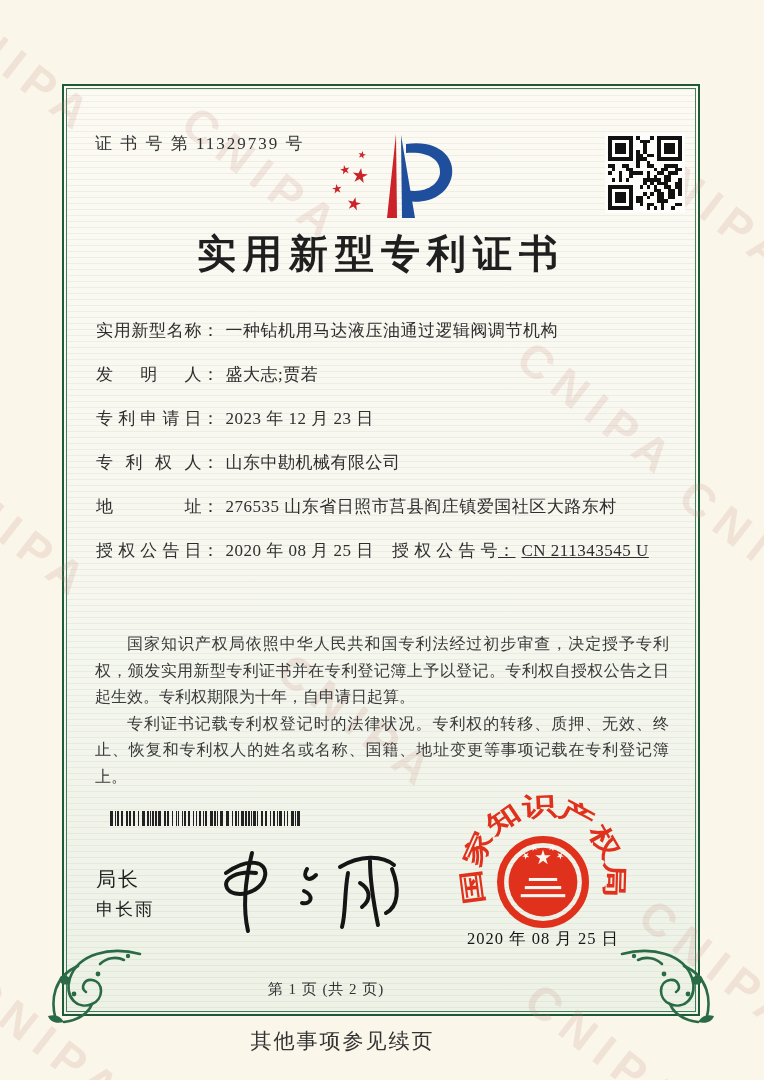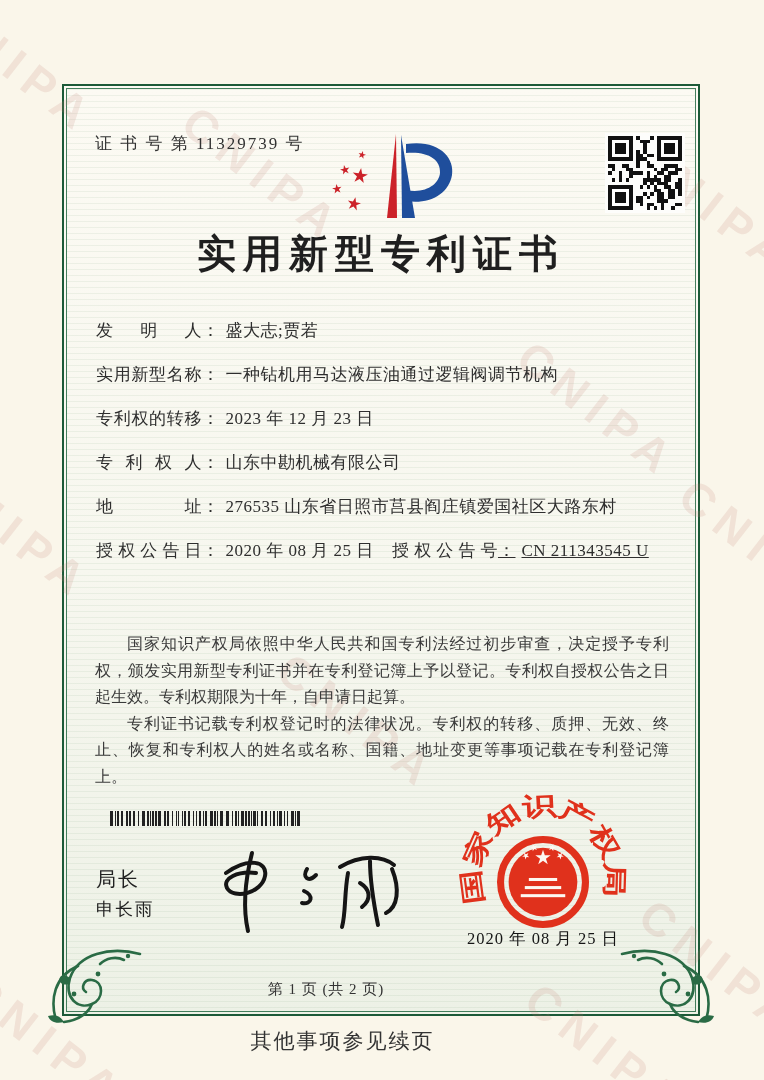--- a/index.html
+++ b/index.html
@@ -221,27 +221,27 @@
   </g>
   <polygon points="70,10 61,94 71,94" fill="#cc2229"></polygon>
   <polygon points="75,11 76,94 89,94" fill="#1f4e9c"></polygon>
   <path d="M80,20 C112,15 129,33 126,51 C123,70 103,81 80,77 L80,66 C100,70 113,60 114,49 C115,35 101,27 80,29 Z" fill="#1f4e9c"></path>
 </svg>
 
 <div class="abs title">实用新型专利证书</div>
 
 <div class="abs fields">
   <div class="frow">
+    <span class="flabel">实用新型名称</span><span>：</span><span class="fval">一种钻机用马达液压油通过逻辑阀调节机构</span>
+  </div>
+  <div class="frow">
     <span class="flabel">发明人</span><span>：</span><span class="fval">盛大志;贾若</span>
   </div>
   <div class="frow">
-    <span class="flabel">实用新型名称</span><span>：</span><span class="fval">一种钻机用马达液压油通过逻辑阀调节机构</span>
-  </div>
-  <div class="frow">
-    <span class="flabel">专利权的转移</span><span>：</span><span class="fval">2023 年 12 月 23 日</span>
+    <span class="flabel">专利申请日</span><span>：</span><span class="fval">2023 年 12 月 23 日</span>
   </div>
   <div class="frow">
     <span class="flabel">专利权人</span><span>：</span><span class="fval">山东中勘机械有限公司</span>
   </div>
   <div class="frow">
     <span class="flabel">地址</span><span>：</span><span class="fval">276535 山东省日照市莒县阎庄镇爱国社区大路东村</span>
   </div>
   <div class="frow">
     <span class="flabel">授权公告日</span><span>：</span><span class="fval">2020 年 08 月 25 日</span>
     <span class="grant-no">

